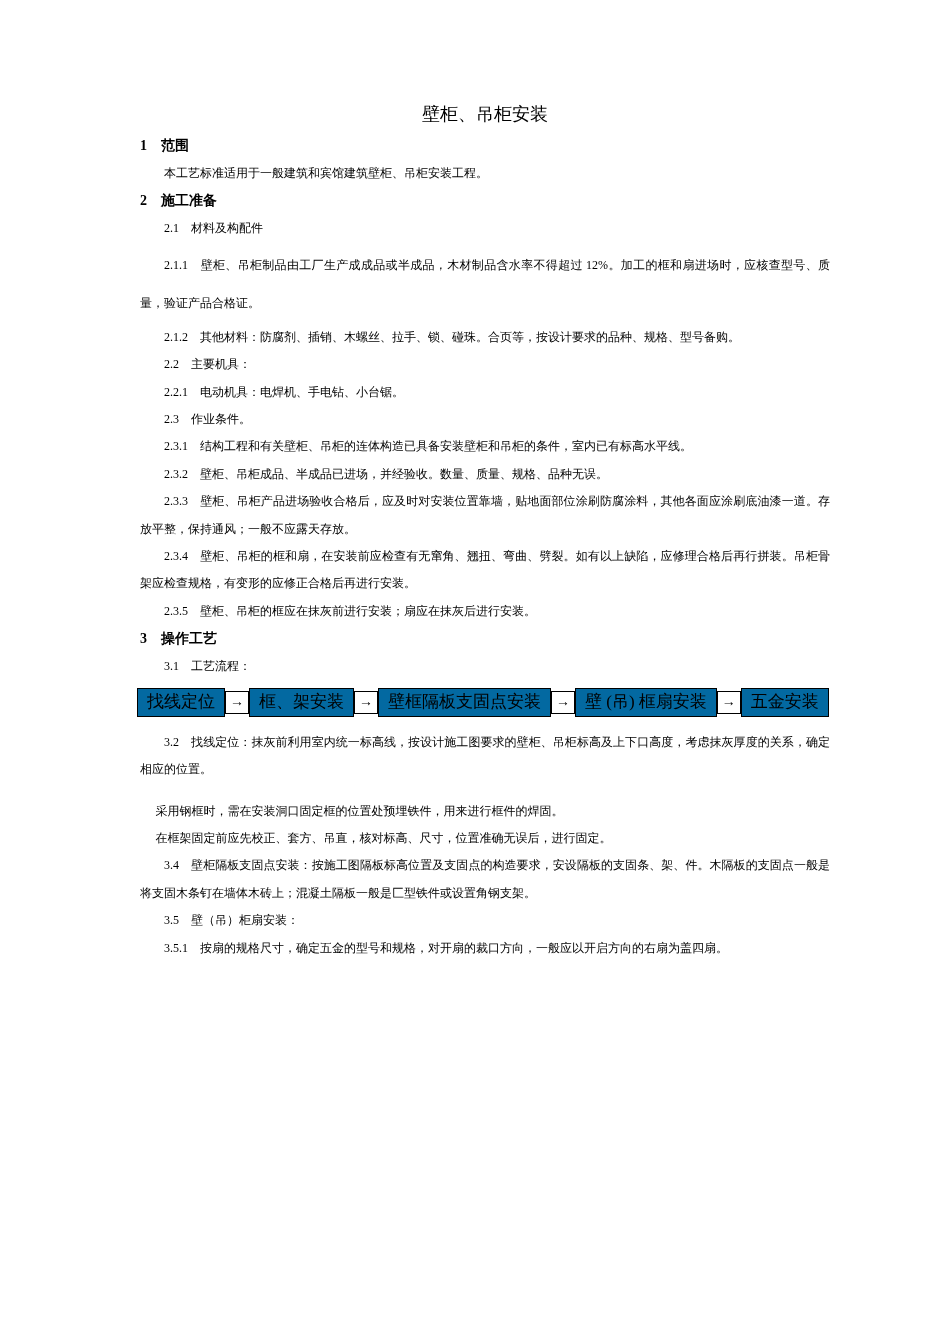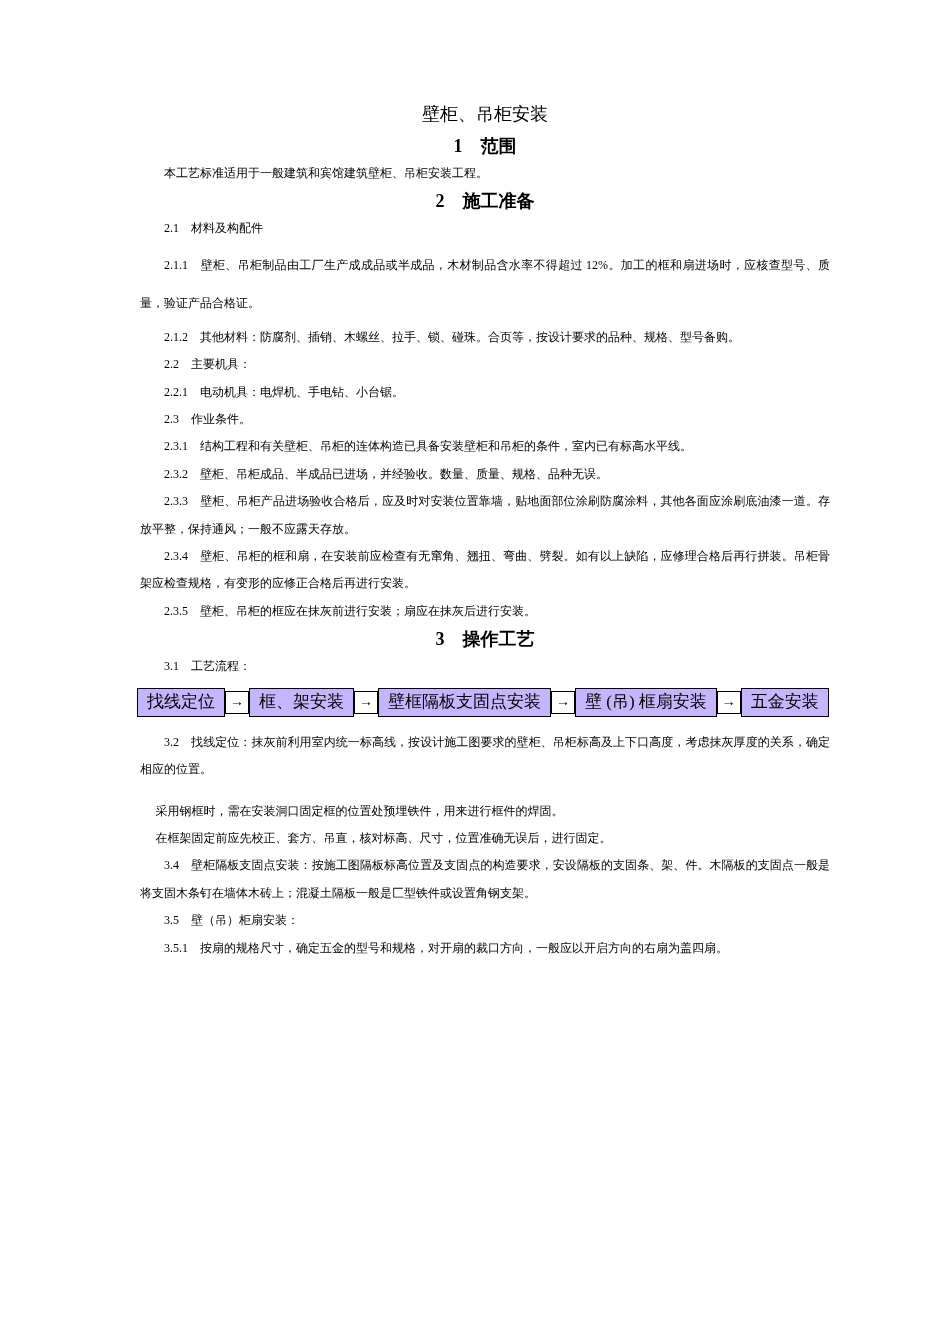--- a/index.html
+++ b/index.html
@@ -25,25 +25,25 @@
     margin-bottom: 4px;
   }
   p.body {
     font-size: 12px;
     line-height: 27.4px;
     text-align: justify;
     text-indent: 2em;
     word-break: break-all;
   }
   p.heading {
-    font-size: 18px;
+    font-size: 14px;
     line-height: 28px;
     font-weight: bold;
     text-indent: 0;
-    text-align: center;
+    text-align: left;
   }
   p.loose-xl {           
     line-height: 38px;
     margin: 3px 0 2px 0;
   }
   p.loose-lg {           
     line-height: 31.5px;
     margin: 2px 0 0 0;
   }
   p.hang {               
@@ -58,21 +58,21 @@
     margin: 7px 0 12px 0;
     width: 676px;
     margin-left: -3px;
   }
   .fbox {
     border: 1px solid #000;
     padding: 3px 9px 4px 9px;
     font-size: 17px;
     line-height: 20px;
     white-space: nowrap;
-    background: #c4b5fd;
+    background: #0369a1;
   }
   .farrow {
     border: 1px solid #000;
     padding: 2px 4px 3px 4px;
     font-size: 14px;
     line-height: 16px;
     white-space: nowrap;
     background: #fff;
   }
   .sp-after-flow { }

